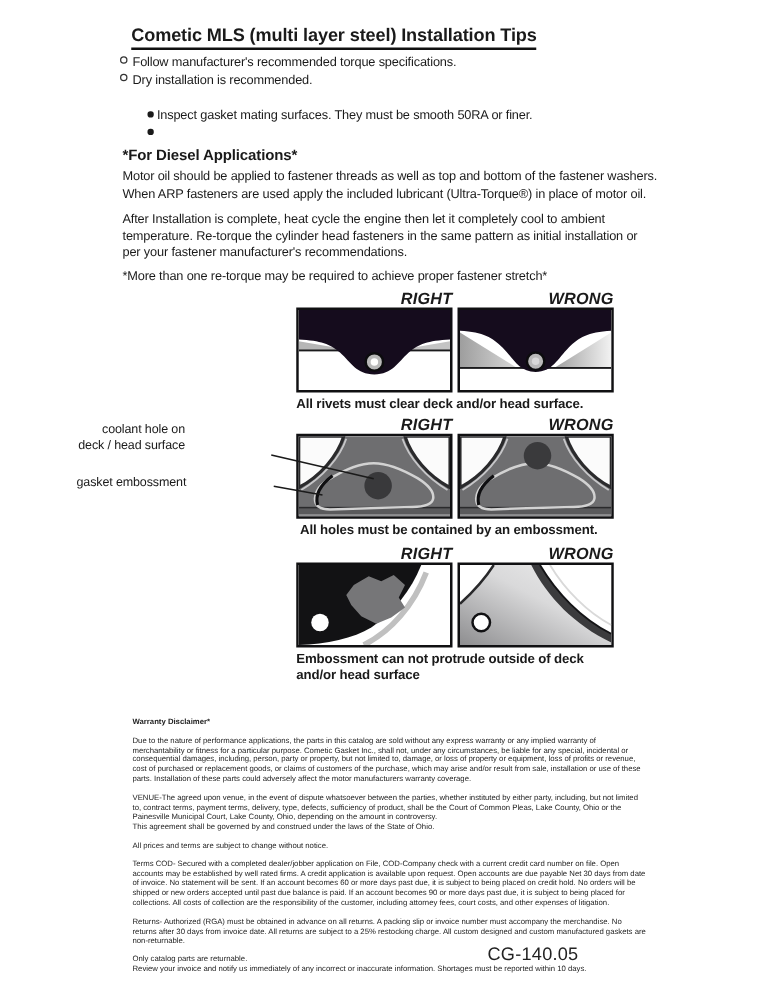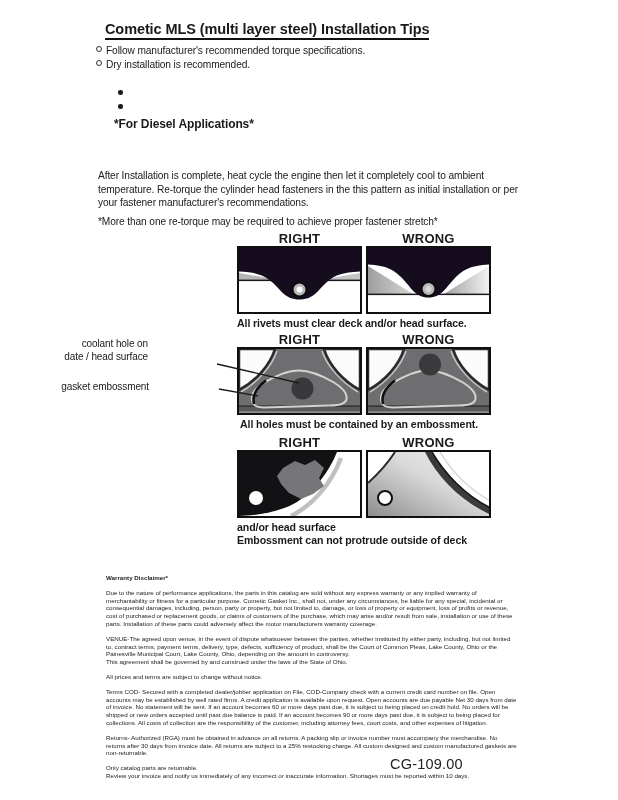--- a/index.html
+++ b/index.html
@@ -18,45 +18,46 @@
   .dot-o {
     display:inline-block; width:4px; height:4px; border:1px solid #333;
     border-radius:50%; margin-right:4px; vertical-align:2.5px;
   }
   .dot-f {
     display:inline-block; width:4.5px; height:4.5px; background:#1a1a1a;
     border-radius:50%; margin-right:3px; vertical-align:1.5px;
   }
   .h2 { font-size:12px; font-weight:bold; letter-spacing:-0.1px; }
   .para { width:428px; }
-  .rw-label { width:125px; text-align:center; font-size:13px; font-weight:bold; letter-spacing:0.2px; }
+  .rw-label { width:125px; text-align:right; font-size:13px; font-weight:bold; letter-spacing:0.2px;font-style:italic; }
   .dbox { width:121px; height:64px; border:2px solid #101012; background:#fff; }
   .dbox svg { display:block; }
   .caption { font-size:10.6px; font-weight:bold; letter-spacing:-0.1px; line-height:12.5px; }
   .side-label { font-size:10px; letter-spacing:-0.1px; line-height:12.5px; text-align:right; }
   #legal { left:106px; top:574px; width:412px; font-size:6.2px; line-height:7.8px; color:#222; letter-spacing:0; }
   #legal .lg-head { font-weight:bold; margin-bottom:7px; }
   #legal .gap { margin-top:7px; }
   #code { left:390px; top:756px; font-size:14.5px; letter-spacing:0.2px; color:#222; }
   .leader { pointer-events:none; }
 </style>
 </head>
 <body>
 
 <div id="page">
 
   <div id="title" class="abs">Cometic MLS (multi layer steel) Installation Tips</div>
 
   <div class="b-row body-txt" style="top:58px;"><span class="dot-o"></span><span>Dry installation is recommended.</span></div>
   <div class="b-row body-txt" style="top:44px;"><span class="dot-o"></span><span>Follow manufacturer's recommended torque specifications.</span></div>
-  <div class="sb-row body-txt" style="top:86px;"><span class="dot-f"></span></div>
+  <div class="sb-row body-txt" style="top:86px;"><span class="dot-f"></span><span>Inspect gasket mating surfaces.  They must be smooth 50RA or finer.</span></div>
   <div class="sb-row body-txt" style="top:100px;"><span class="dot-f"></span></div>
 
-  <div class="abs h2" style="left:98px; top:117px;margin-left:16px;">*For Diesel Applications*</div>
-  <div class="abs body-txt para" style="left:98px; top:169px;">After Installation is complete, heat cycle the engine then let it completely cool to ambient temperature. Re-torque the cylinder head fasteners in the this pattern as initial installation or per your fastener manufacturer's recommendations.</div>
+  <div class="abs h2" style="left:98px; top:117px;">*For Diesel Applications*</div>
+  <div class="abs body-txt para" style="left:98px; top:135px;">Motor oil should be applied to fastener threads as well as top and bottom of the fastener washers. When ARP fasteners are used apply the included lubricant (Ultra-Torque®) in place of motor oil.</div>
+  <div class="abs body-txt para" style="left:98px; top:169px;">After Installation is complete, heat cycle the engine then let it completely cool to ambient temperature. Re-torque the cylinder head fasteners in the same pattern as initial installation or per your fastener manufacturer's recommendations.</div>
   <div class="abs body-txt" style="left:98px; top:215px;">*More than one re-torque may be required to achieve proper fastener stretch*</div>
 
   <div class="abs rw-label" style="left:237px; top:231px;">RIGHT</div>
   <div class="abs rw-label" style="left:366px; top:231px;">WRONG</div>
 
   <div class="abs dbox" style="left:237px; top:246px;">
     <svg width="121" height="64" viewBox="0 0 121 64">
       <rect x="0" y="0" width="121" height="64" fill="#ffffff"></rect>
       <polygon points="0,25 44,32.5 0,32.5" fill="#b6b6b6"></polygon>
       <polygon points="121,25 77,32.5 121,32.5" fill="#c4c4c4"></polygon>
@@ -89,21 +90,21 @@
     </svg>
   </div>
 
   <div class="abs caption" style="left:237px; top:317px;">All rivets must clear deck and/or head surface.</div>
 
   <div class="abs rw-label" style="left:237px; top:332px;">RIGHT</div>
   <div class="abs rw-label" style="left:366px; top:332px;">WRONG</div>
 
   <div class="abs side-label" style="right:402px; top:338px;">
     <div>coolant hole on</div>
-    <div>date / head surface</div>
+    <div>deck / head surface</div>
   </div>
   <div class="abs side-label" style="right:401px; top:381px;padding-left:15px;">gasket embossment</div>
 
   <div class="abs dbox" style="left:237px; top:347px;">
     <svg width="121" height="64" viewBox="0 0 121 64">
       <rect x="0" y="0" width="121" height="64" fill="#6e6e70"></rect>
       <rect x="0" y="56.5" width="121" height="7.5" fill="#5a5a5c"></rect>
       <rect x="0" y="56.5" width="121" height="1.2" fill="#2a2a2c"></rect>
       <rect x="0" y="62.3" width="121" height="1.7" fill="#8f8f91"></rect>
       <path d="M38,2 C33,17 19,33 2,43" stroke="#c6c6c8" stroke-width="1.5" fill="none"></path>
@@ -165,31 +166,31 @@
       <path d="M72,0 C84,20 102,38 121,48" stroke="#d9d9d9" stroke-width="1.5" fill="none"></path>
       <path d="M27,0 H64 C77,22 97,43 121,55 L121,64 H0 L0,31 C11,21 20,11 27,0 Z" fill="url(#gb3)"></path>
       <path d="M27,0 C20,11 11,21 0,31" stroke="#29292b" stroke-width="2" fill="none"></path>
       <path d="M64,0 C77,22 97,43 121,55 L121,62 C92,48 70,26 57,0 Z" fill="#3b3b3d"></path>
       <path d="M64,0 C77,22 97,43 121,55" stroke="#141416" stroke-width="1.5" fill="none"></path>
       <circle cx="17" cy="46" r="7" fill="#ffffff" stroke="#111113" stroke-width="2"></circle>
     </svg>
   </div>
 
   <div class="abs caption" style="left:237px; top:521px; width:240px;">
+    <div>Embossment can not protrude outside of deck</div>
     <div>and/or head surface</div>
-    <div>Embossment can not protrude outside of deck</div>
   </div>
 
   <div id="legal" class="abs">
     <div class="lg-head">Warranty Disclaimer*</div>
     <div>Due to the nature of performance applications, the parts in this catalog are sold without any express warranty or any implied warranty of merchantability or fitness for a particular purpose.  Cometic Gasket Inc., shall not, under any circumstances, be liable for any special, incidental or consequential damages, including, person, party or property, but not limited to, damage, or loss of property or equipment, loss of profits or revenue, cost of purchased or replacement goods, or claims of customers of the purchase, which may arise and/or result from sale, installation or use of these parts.  Installation of these parts could adversely affect the motor manufacturers warranty coverage.</div>
     <div class="gap">VENUE-The agreed upon venue, in the event of dispute whatsoever between the parties, whether instituted by either party, including, but not limited to, contract terms, payment terms, delivery, type, defects, sufficiency of product, shall be the Court of Common Pleas, Lake County, Ohio or the Painesville Municipal Court, Lake County, Ohio, depending on the amount in controversy.</div>
     <div>This agreement shall be governed by and construed under the laws of the State of Ohio.</div>
     <div class="gap">All prices and terms are subject to change without notice.</div>
     <div class="gap">Terms COD- Secured with a completed dealer/jobber application on File, COD-Company check with a current credit card number on file.  Open accounts may be established by well rated firms.  A credit application is available upon request.  Open accounts are due payable Net 30 days from date of invoice.  No statement will be sent.  If an account becomes 60 or more days past due, it is subject to being placed on credit hold.  No orders will be shipped or new orders accepted until past due balance is paid.  If an account becomes 90 or more days past due, it is subject to being placed for collections.  All costs of collection are the responsibility of the customer, including attorney fees, court costs, and other expenses of litigation.</div>
     <div class="gap">Returns- Authorized (RGA) must be obtained in advance on all returns.  A packing slip or invoice number must accompany the merchandise.  No returns after 30 days from invoice date.  All returns are subject to a 25% restocking charge.  All custom designed and custom manufactured gaskets are non-returnable.</div>
     <div class="gap">Only catalog parts are returnable.</div>
     <div>Review your invoice and notify us immediately of any incorrect or inaccurate information.  Shortages must be reported within 10 days.</div>
   </div>
 
-  <div id="code" class="abs">CG-109.00</div>
+  <div id="code" class="abs">CG-140.05</div>
 
 </div>
 
 </body></html>

